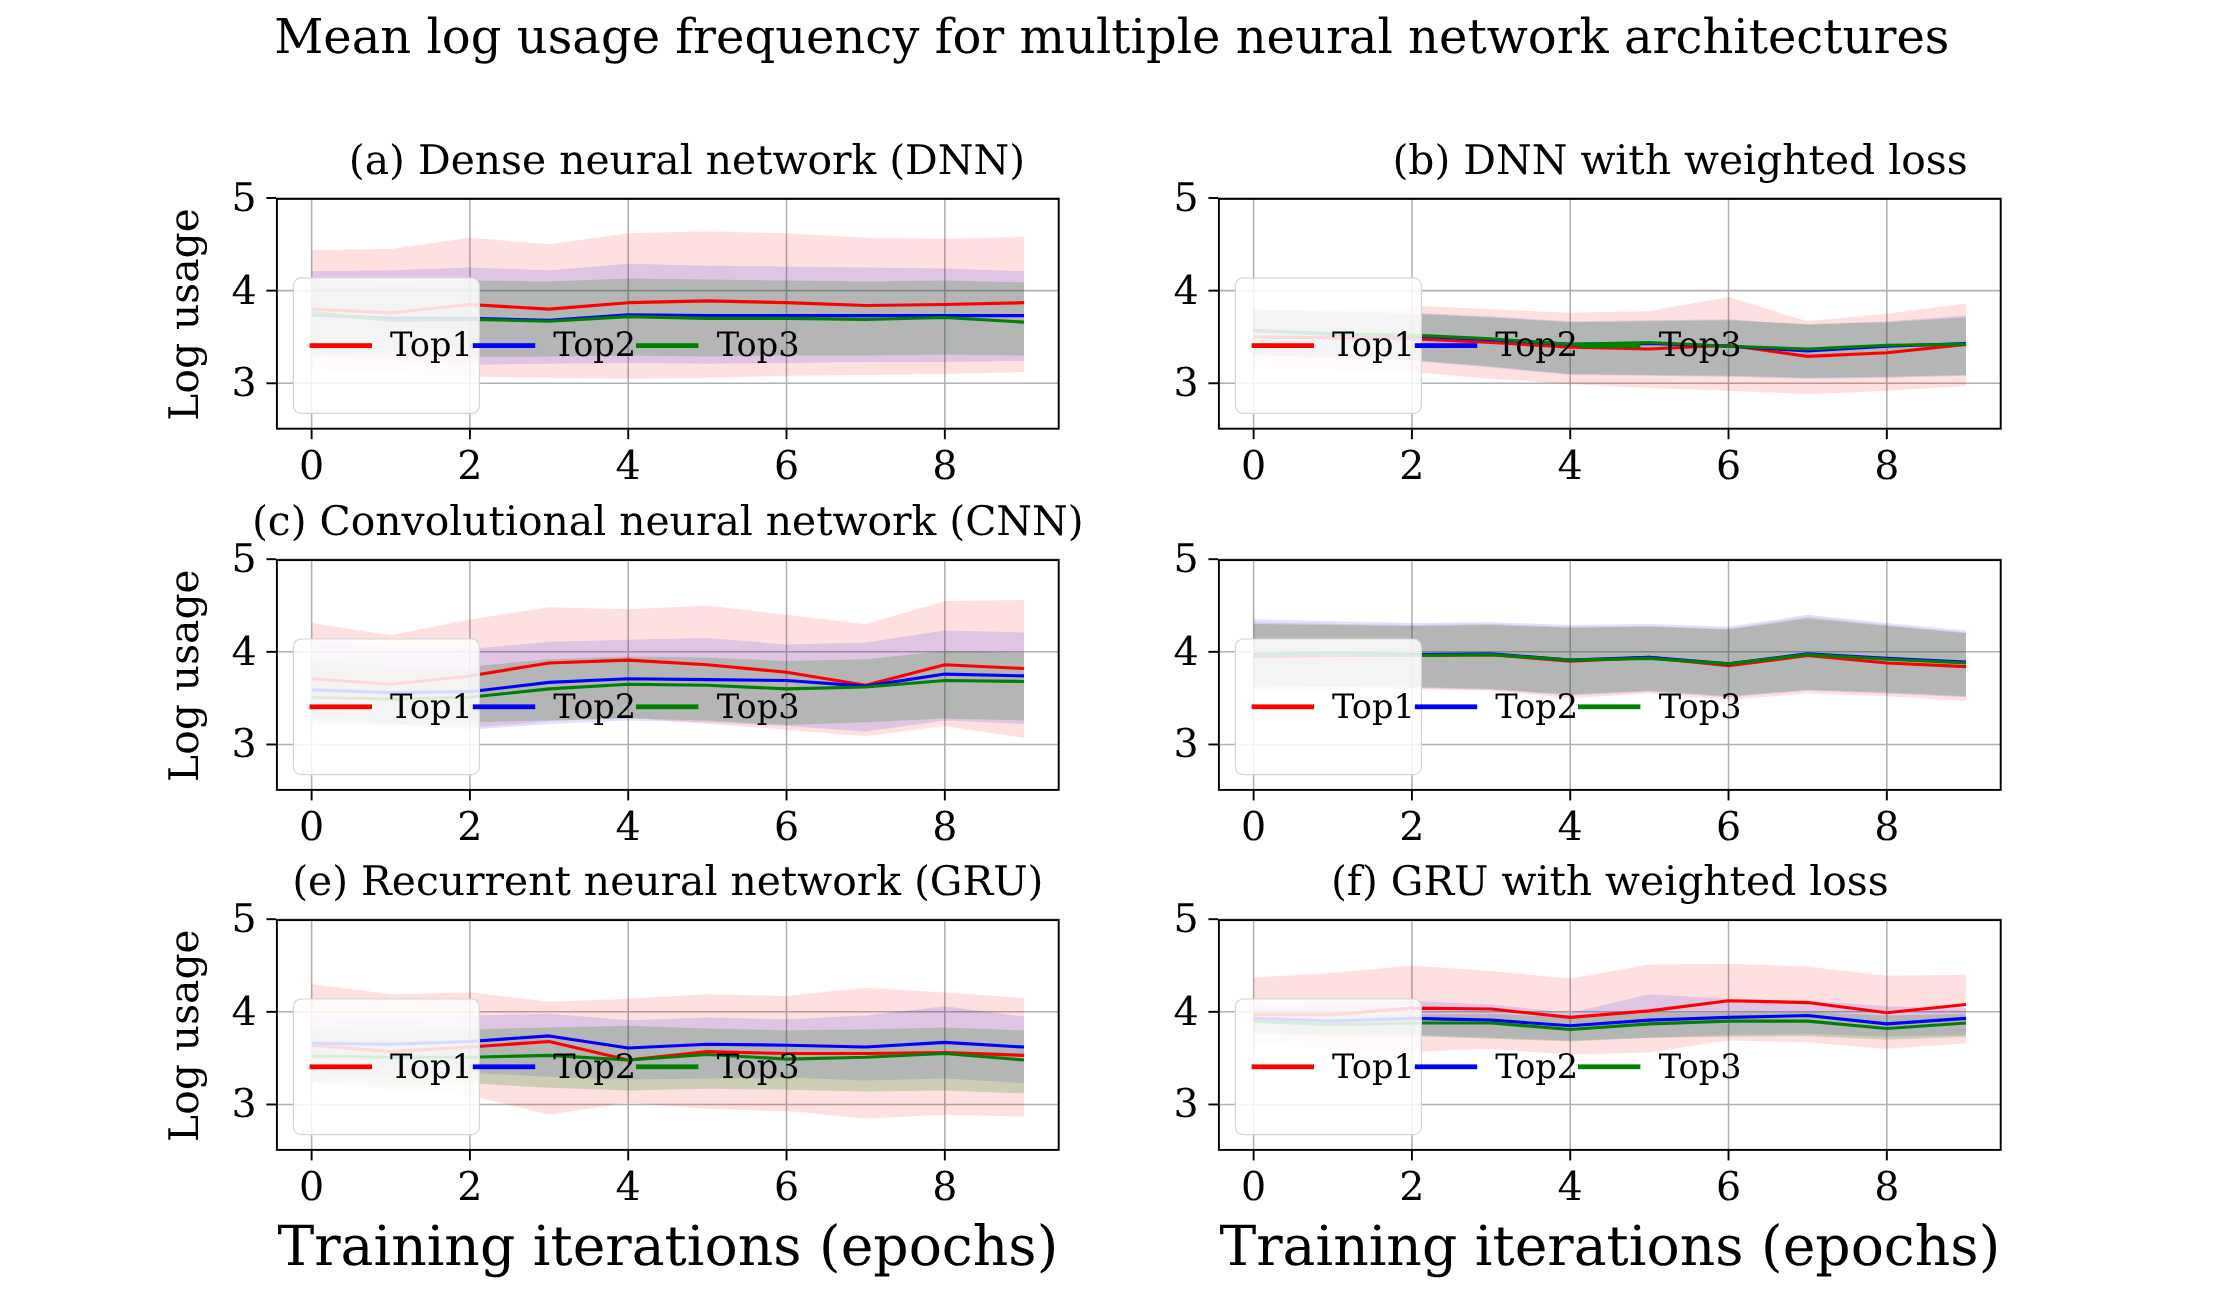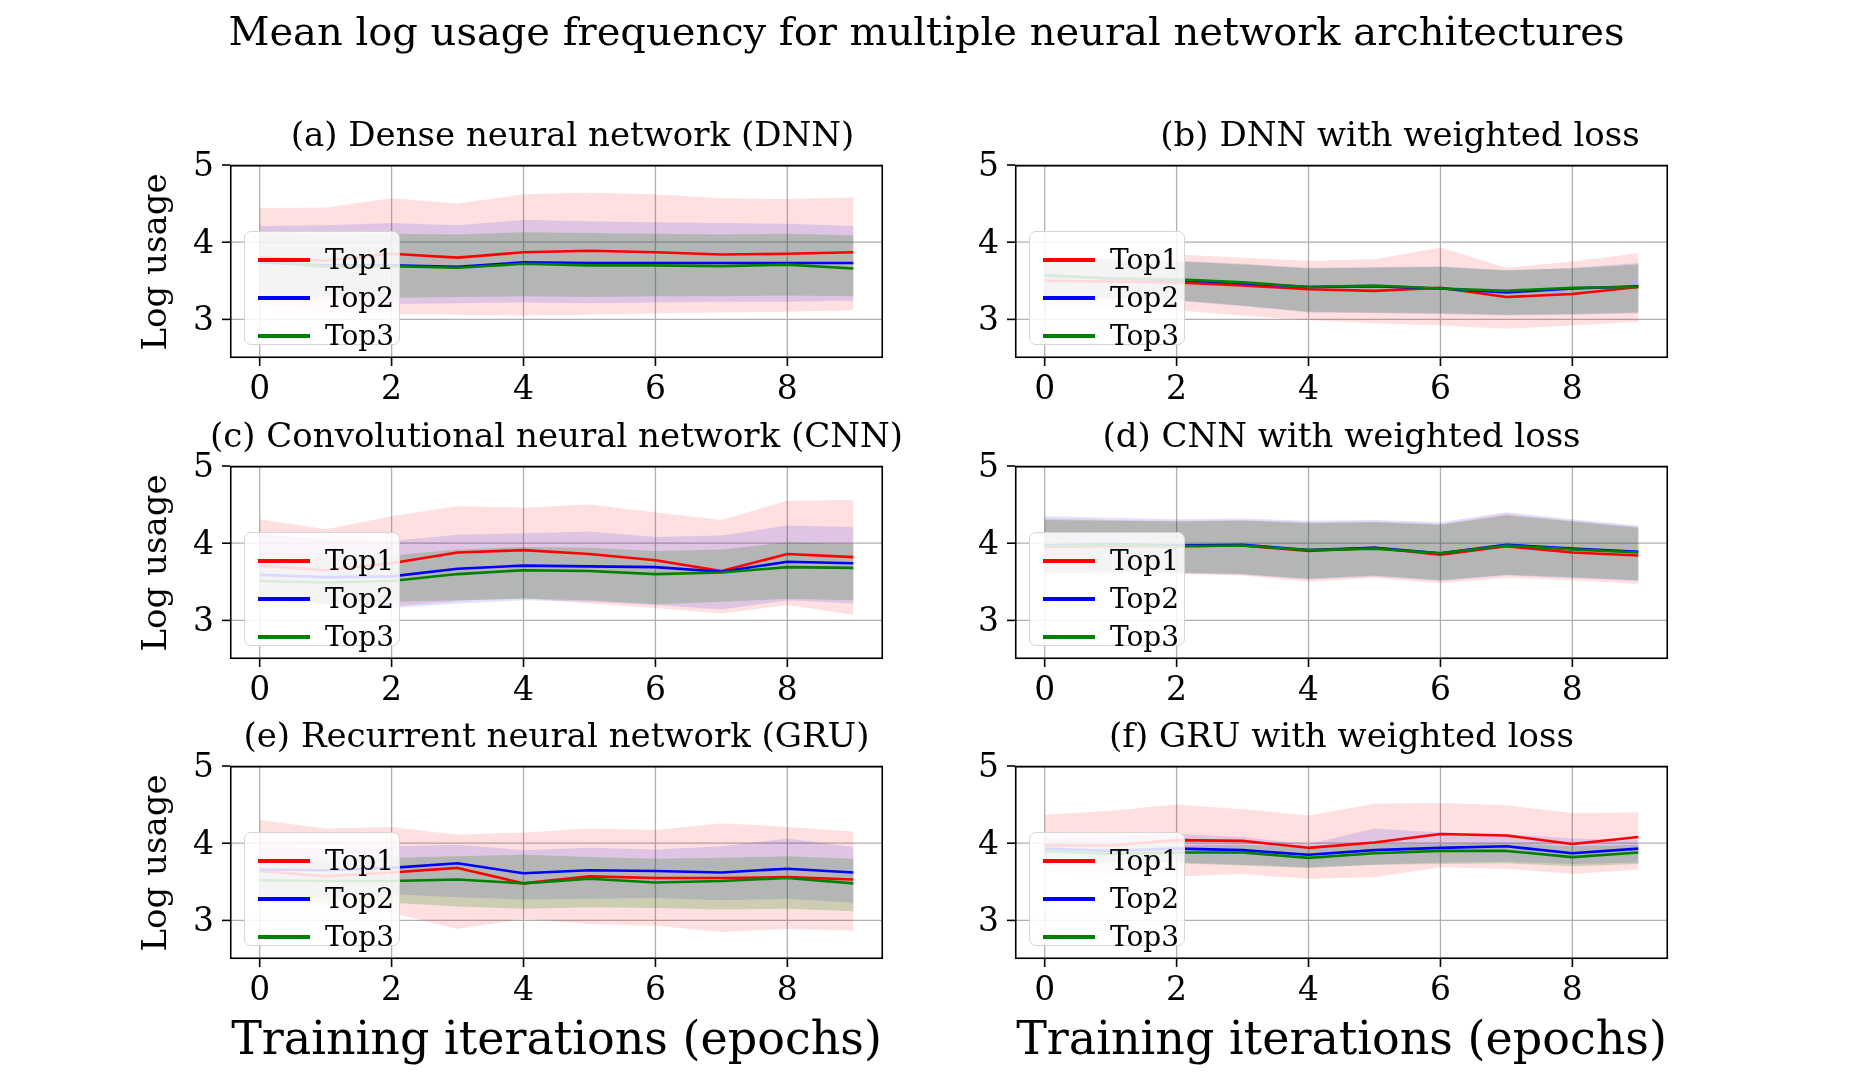--- a/index.html
+++ b/index.html
@@ -14,21 +14,21 @@
             font-size:34px;white-space:nowrap;line-height:1.1;}
   .ytick{position:absolute;left:-66px;width:50px;text-align:right;
          font-size:33px;line-height:42px;height:42px;}
   .xtick{position:absolute;width:56px;text-align:center;font-size:33px;line-height:40px;}
   .ylab{position:absolute;font-size:34px;white-space:nowrap;
         transform:translate(-50%,-50%) rotate(-90deg);}
   .xlab{position:absolute;left:50%;transform:translateX(-50%);
         font-size:46px;white-space:nowrap;}
   .legend{position:absolute;background:rgba(255,255,255,0.85);
           border:1px solid #d5d5d5;border-radius:7px;
-          padding:9px 16px 9px 13px;display:flex;flex-direction:column;
+          padding:9px 16px 9px 13px;display:flex;flex-direction:row;
           justify-content:space-around;box-sizing:border-box;}
   .legend-row{display:flex;align-items:center;margin:5px 0;}
   .legend-line{width:52px;height:4px;margin-right:15px;flex:0 0 auto;}
   .legend-label{font-size:28px;line-height:1;}
 </style>
 </head>
 <body>
 
 <div id="figure">
   <div class="fig-title">Mean log usage frequency for multiple neural network architectures</div>
@@ -204,21 +204,20 @@
         <rect x="0.75" y="0.75" width="651.5" height="191.5" fill="none" stroke="#000000" stroke-width="1.6"></rect>
         <line x1="29.681818181818187" y1="193" x2="29.681818181818187" y2="201" stroke="#000000" stroke-width="1.6"></line>
         <line x1="161.60101010101013" y1="193" x2="161.60101010101013" y2="201" stroke="#000000" stroke-width="1.6"></line>
         <line x1="293.5202020202021" y1="193" x2="293.5202020202021" y2="201" stroke="#000000" stroke-width="1.6"></line>
         <line x1="425.439393939394" y1="193" x2="425.439393939394" y2="201" stroke="#000000" stroke-width="1.6"></line>
         <line x1="557.3585858585859" y1="193" x2="557.3585858585859" y2="201" stroke="#000000" stroke-width="1.6"></line>
         <line x1="0" y1="154.4" x2="-8" y2="154.4" stroke="#000000" stroke-width="1.6"></line>
         <line x1="0" y1="77.2" x2="-8" y2="77.2" stroke="#000000" stroke-width="1.6"></line>
         <line x1="0" y1="0" x2="-8" y2="0" stroke="#000000" stroke-width="1.6"></line>
       </svg>
-      <div class="sp-title">(d) CNN with weighted loss</div>
       <div class="ytick" style="top: 133.4px;">3</div>
       <div class="ytick" style="top: 56.2px;">4</div>
       <div class="ytick" style="top: -21px;">5</div>
       <div class="xtick" style="left: 1.68182px; top: 203px;">0</div>
       <div class="xtick" style="left: 133.601px; top: 203px;">2</div>
       <div class="xtick" style="left: 265.52px; top: 203px;">4</div>
       <div class="xtick" style="left: 397.439px; top: 203px;">6</div>
       <div class="xtick" style="left: 529.359px; top: 203px;">8</div>
       <div class="legend" style="left: 14px; top: 66px; width: 156px; height: 114px;">
         <div class="legend-row">

